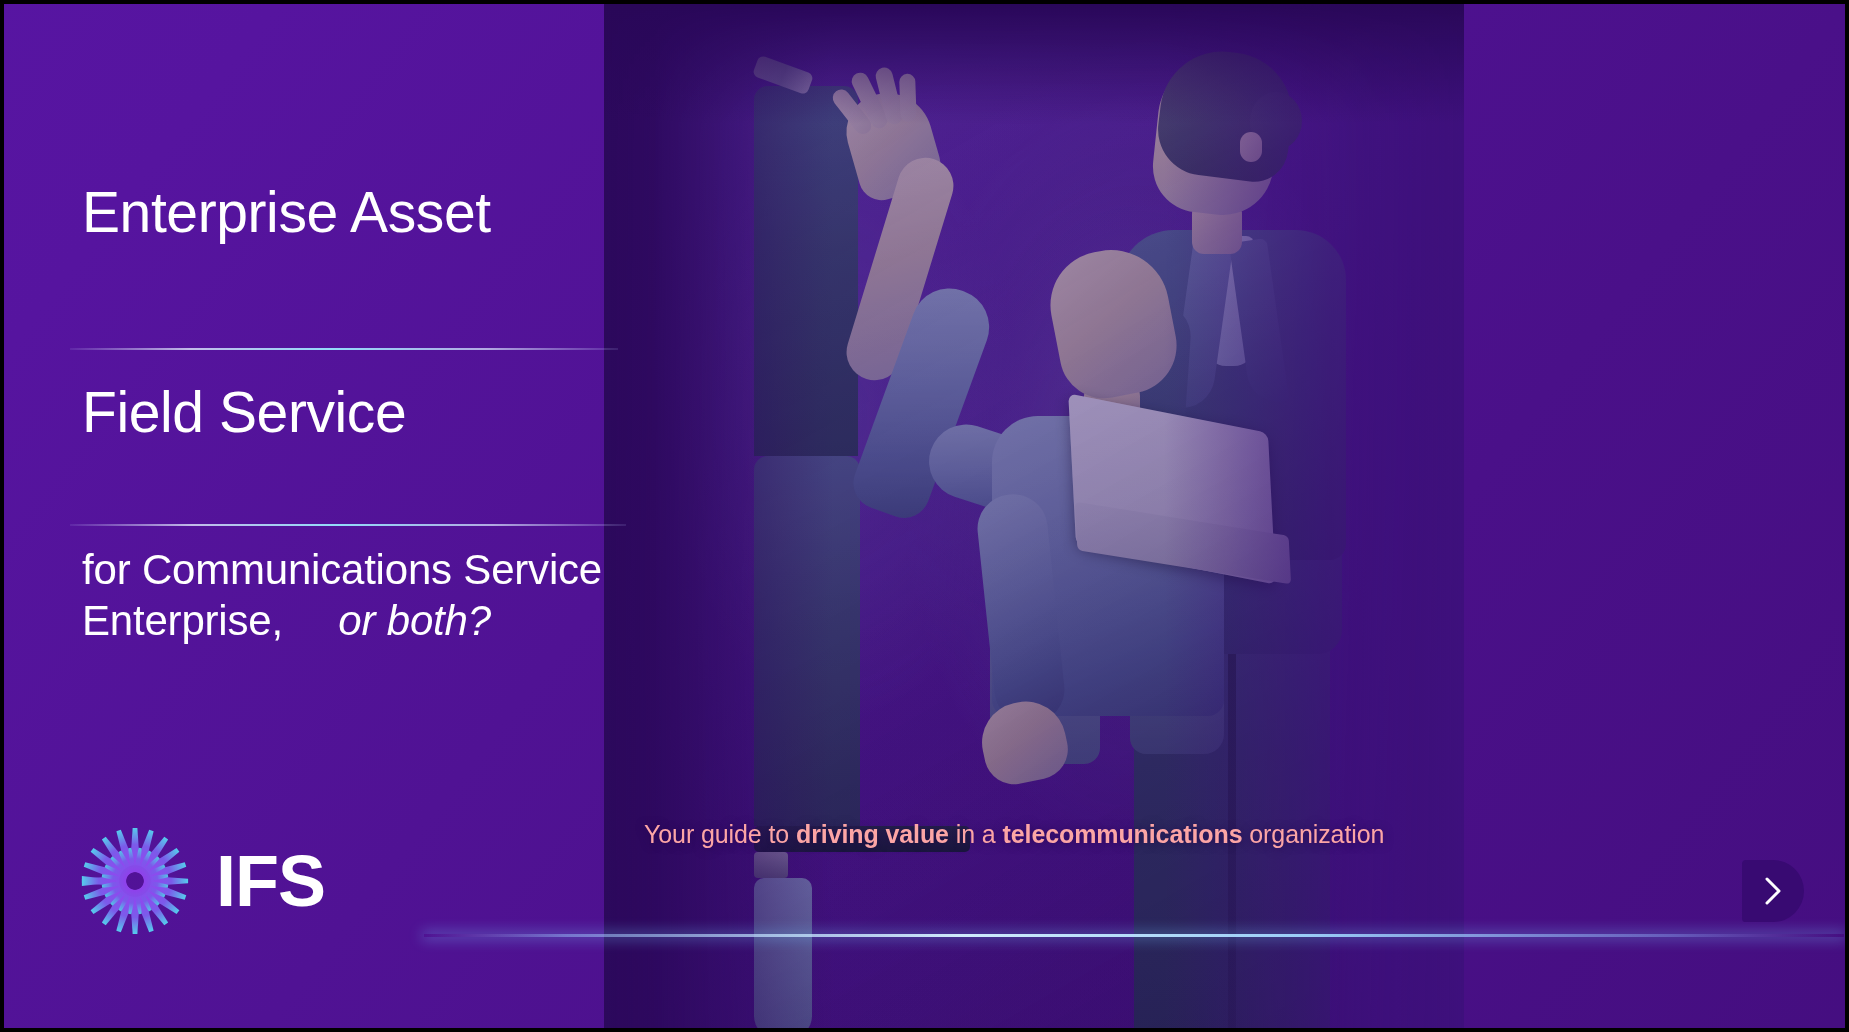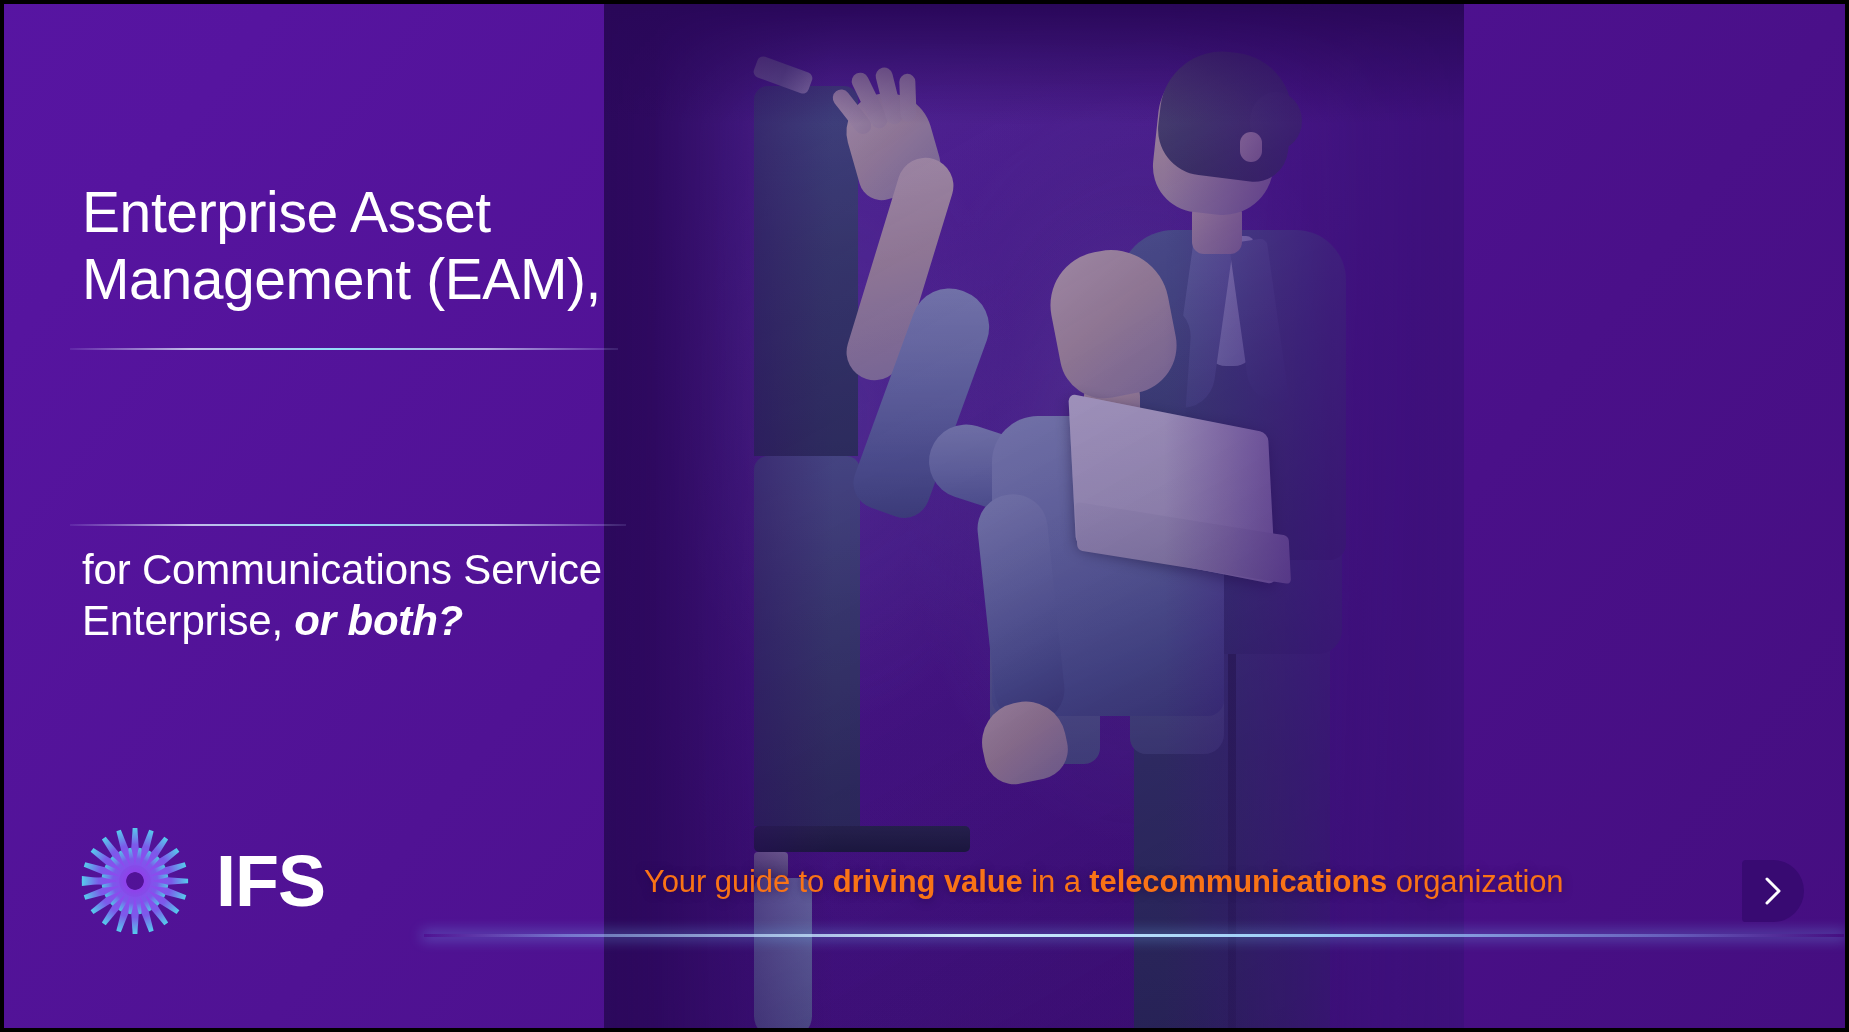--- a/index.html
+++ b/index.html
@@ -278,21 +278,21 @@
     font-size:57px; line-height:1.17; font-weight:400;
     letter-spacing:-.4px;
   }
   .subhead{
     position:absolute; left:78px; top:540px; width:660px;
     color:#FFFFFF;
     font-size:42px; line-height:1.22; font-weight:400;
     letter-spacing:-.2px;
   }
   .subhead em{
-    font-style:italic; font-weight:700;
+    font-style:italic; font-weight:400;margin-left:44px;
   }
 
   .rule{
     position:absolute; height:2px;
     background:linear-gradient(90deg,rgba(190,200,255,.10) 0%,rgba(225,235,255,.78) 22%,rgba(150,230,255,.95) 48%,rgba(215,228,255,.72) 76%,rgba(180,190,255,.12) 100%);
   }
   .rule-1{ left:66px; top:344px; width:548px; }
   .rule-2{ left:66px; top:520px; width:556px; }
 
   
@@ -306,22 +306,22 @@
   .logo{ position:absolute; left:72px; top:818px; display:flex; align-items:center; gap:22px; }
   .logo-mark{ width:118px; height:118px; display:block; }
   .logo-word{
     color:#FFFFFF; font-size:72px; font-weight:700; letter-spacing:-1px; line-height:1;
     font-family:"Liberation Sans","DejaVu Sans",sans-serif;
     text-align:right;
   }
 
   
   .caption{
-    position:absolute; left:640px; top:858px;
-    color:#f97316; font-size:31px; line-height:1.3; font-weight:400;
+    position:absolute; left:640px; top:814px;
+    color:#fca5a5; font-size:25px; line-height:1.3; font-weight:400;
     letter-spacing:-.1px;
     text-shadow:0 1px 10px rgba(30,5,70,.65);
     white-space:nowrap;
   }
   .caption b{ font-weight:700; }
 
   .next-btn{
     position:absolute; left:1738px; top:856px;
     width:62px; height:62px;
     background:#380A72;
@@ -394,25 +394,25 @@
 
     <div class="photo-tint"></div>
     <div class="photo-tint2"></div>
     <div class="photo-fade-l"></div>
     <div class="photo-fade-r"></div>
     <div class="photo-fade-t"></div>
   </div>
 
   <div class="content">
 
-    <h1 class="headline"><span>Enterprise Asset</span><br><span>Management (EAM),</span></h1>
+    <h1 class="headline"><span>Enterprise Asset</span><br></h1>
 
     <div class="rule rule-1"></div>
 
-    <h2 class="headline-2"><br></h2>
+    <h2 class="headline-2"><span>Field Service</span><br></h2>
 
     <div class="rule rule-2"></div>
 
     <p class="subhead"><span>for Communications Service Enterprise, </span><em>or both?</em></p>
 
     <div class="logo">
       <svg class="logo-mark" viewBox="0 0 120 120" aria-hidden="true">
         <defs>
           <linearGradient id="rayGrad" x1="0" y1="0" x2="1" y2="0">
             <stop offset="0%" stop-color="#9344F0"></stop>

